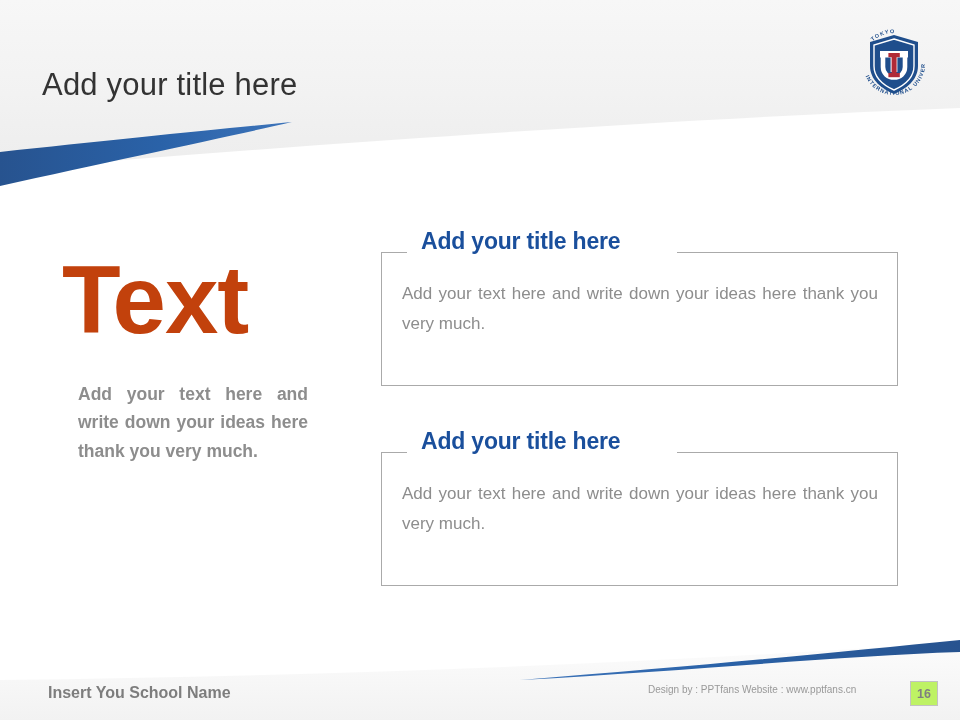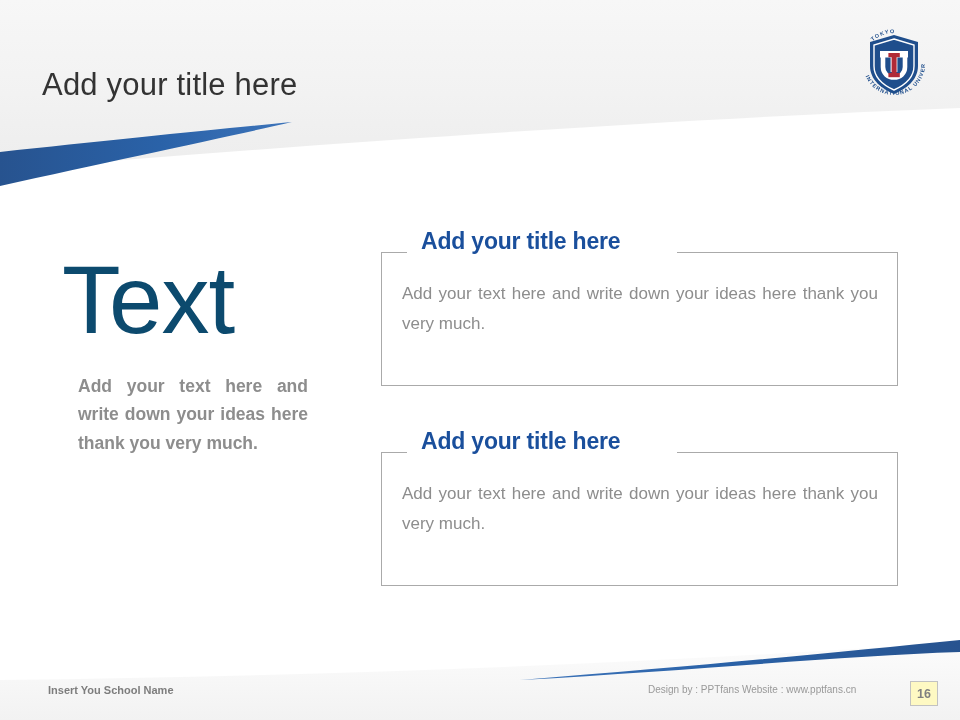--- a/index.html
+++ b/index.html
@@ -53,24 +53,24 @@
   
   .left-col {
     position: absolute;
     left: 62px;
     top: 252px;
     width: 258px;
   }
   .big-text {
     font-size: 96px;
     line-height: 1.0;
-    font-weight: normal;
-    color: #0c4a6e;
+    font-weight: bold;
+    color: #c2410c;
     letter-spacing: -1px;
-    margin: 0 0 24px 0;
+    margin: 0 0 32px 0;
   }
   .left-body {
     margin: 0;
     padding: 0 12px 0 16px;
     font-size: 17.5px;
     line-height: 1.62;
     font-weight: bold;
     color: #8d8d8d;
     text-align: justify;
     text-align-last: left;
@@ -139,21 +139,21 @@
     top: 640px;
     width: 960px;
     height: 80px;
     overflow: hidden;
     pointer-events: none;
   }
   .footer-school {
     position: absolute;
     left: 48px;
     top: 684px;
-    font-size: 11px;
+    font-size: 16px;
     font-weight: bold;
     color: #7d7d7d;
     white-space: nowrap;
   }
   .footer-credit {
     position: absolute;
     left: 648px;
     top: 684px;
     font-size: 10px;
     color: #999999;
@@ -166,21 +166,21 @@
     width: 28px;
     height: 25px;
     border: 1px solid #c2c2c2;
     box-sizing: border-box;
     display: flex;
     align-items: center;
     justify-content: center;
     font-size: 12.5px;
     font-weight: bold;
     color: #808080;
-    background: #fef9c3;
+    background: #bef264;
   }
 </style>
 </head>
 <body>
 
 <div class="slide">
 
   <div class="header-band">
     <svg class="header-svg" width="960" height="190" viewBox="0 0 960 190">
       <defs>

